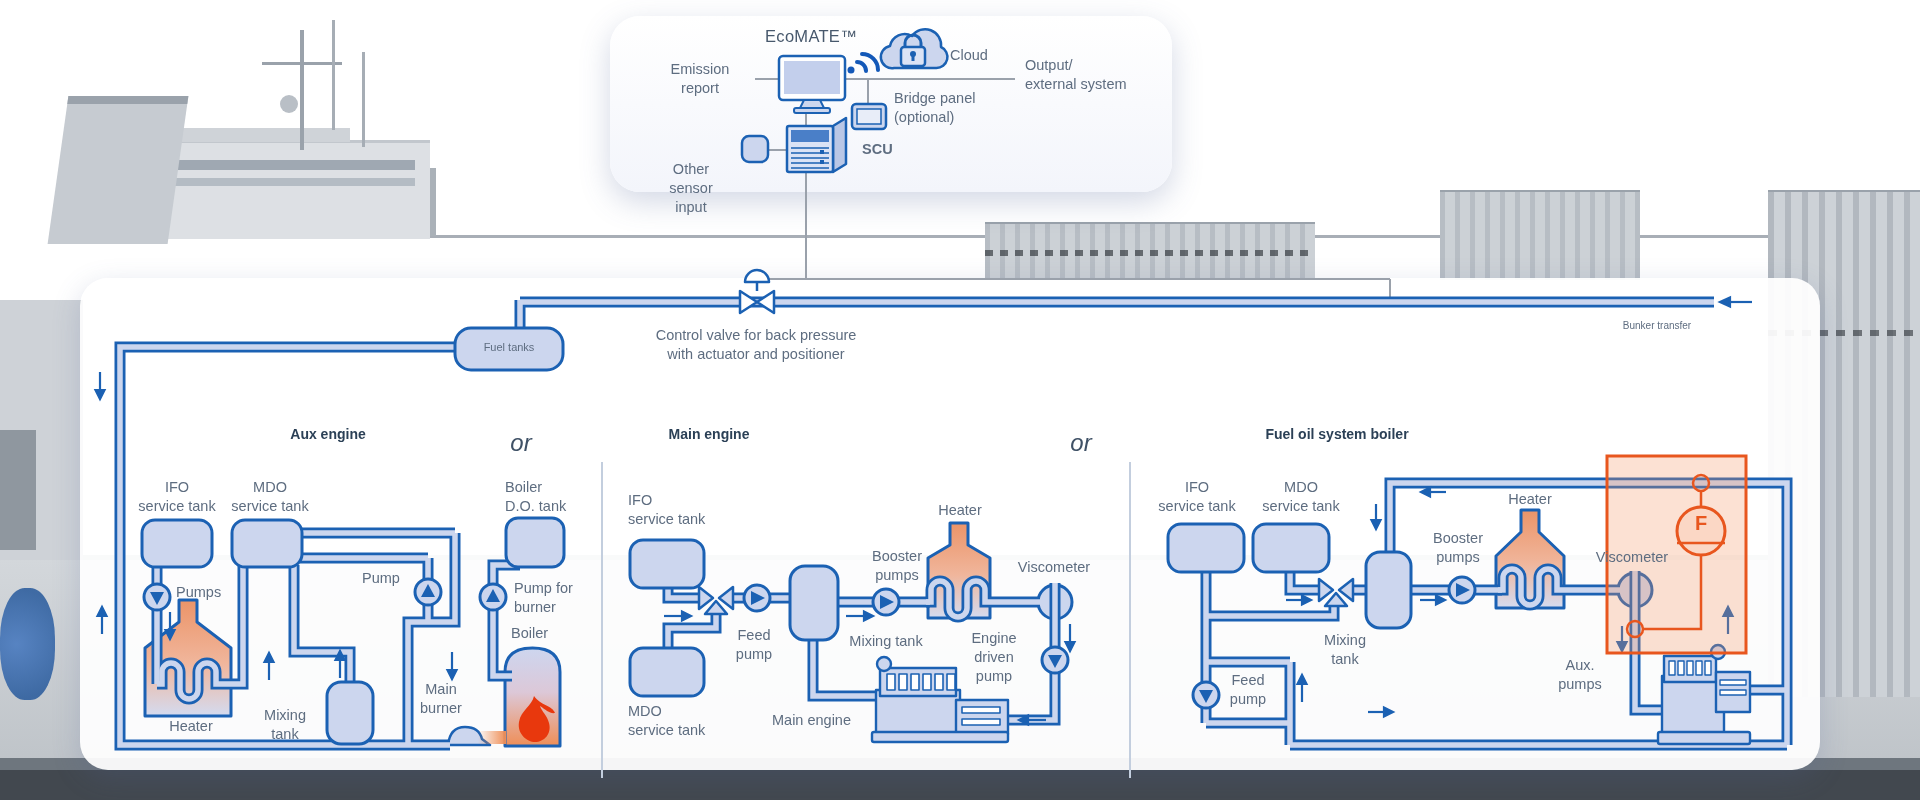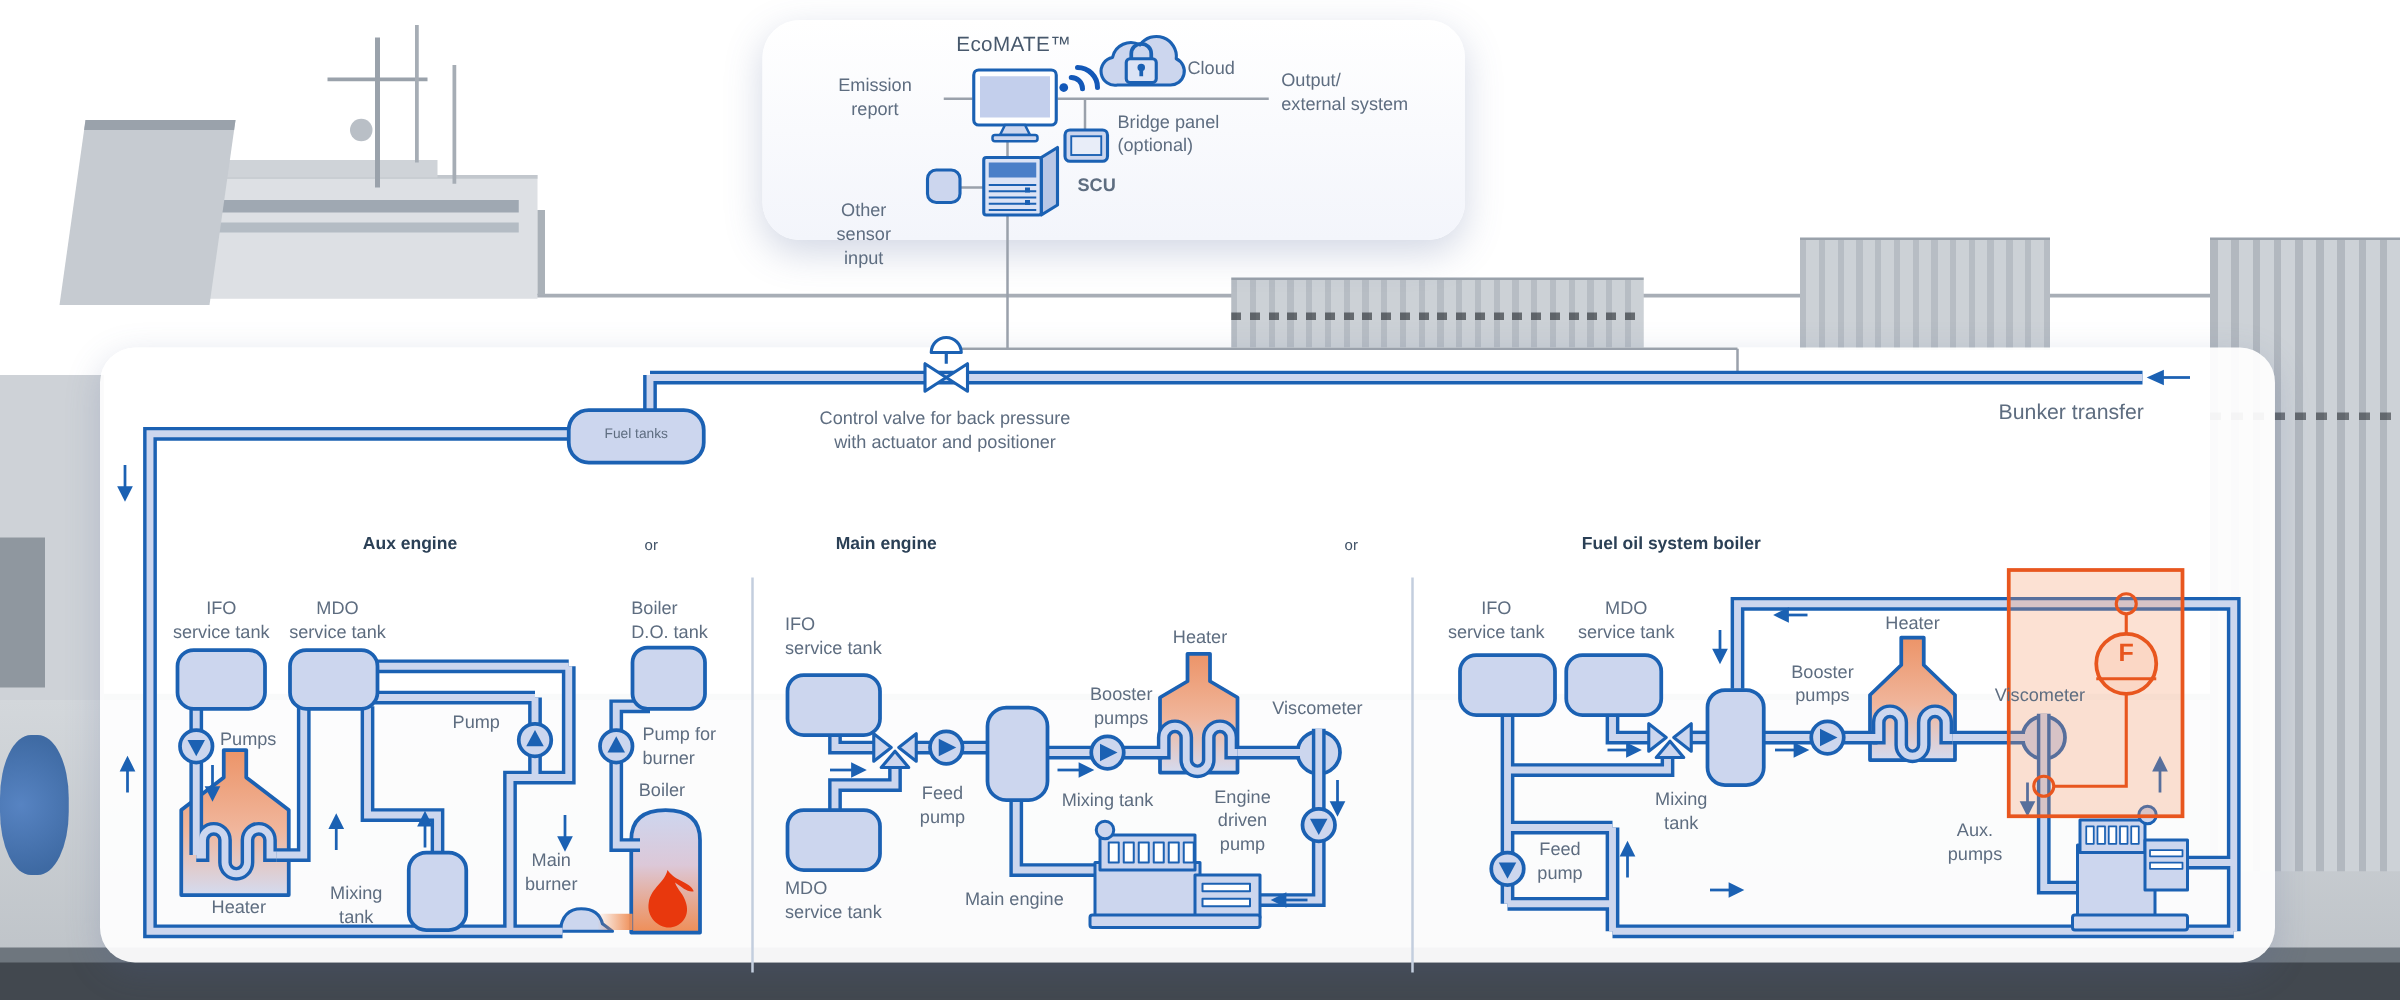--- a/index.html
+++ b/index.html
@@ -19,21 +19,21 @@
   #diagram{position:absolute;left:0;top:0;z-index:4;}
   
   #labels{position:absolute;left:0;top:0;width:1920px;height:800px;z-index:5;}
   .lbl{position:absolute;color:#5e6d80;font-size:14.5px;line-height:1.3;
        white-space:pre-line;text-align:center;}
   .lbl.c{transform:translateX(-50%);}
   .lbl.l{text-align:left;}
   .lbl.r{text-align:center;}
   .hdr{position:absolute;transform:translateX(-50%);color:#2b4056;font-size:14px;
        font-weight:bold;white-space:nowrap;}
-  .or{position:absolute;transform:translateX(-50%);color:#3f5166;font-size:12px;font-weight:500;}
+  .or{position:absolute;transform:translateX(-50%);color:#3f5166;font-size:24px;font-weight:500;font-style:italic;}
   .title{position:absolute;transform:translateX(-50%);color:#47586c;font-size:16.5px;
          letter-spacing:.3px;font-weight:500;white-space:nowrap;}
   .fmark{position:absolute;transform:translateX(-50%);color:#e8561e;font-size:20px;font-weight:bold;}
 </style>
 </head>
 <body>
 
 <div id="stage">
 
   <div class="ship">
@@ -339,21 +339,21 @@
     <div class="lbl l" style="left:894px;top:89px;">Bridge panel
 (optional)</div>
     <div class="lbl l" style="left:862px;top:140px;font-weight:bold;">SCU</div>
     <div class="lbl r" style="left:648px;top:116px;width:86px;margin-top:44px;">Other
 sensor
 input</div>
 
     <div class="lbl c" style="left:509px;top:340px;font-size:11px;">Fuel tanks</div>
     <div class="lbl c" style="left:756px;top:326px;">Control valve for back pressure
 with actuator and positioner</div>
-    <div class="lbl c" style="left:1657px;top:319px;font-size:17px;">Bunker transfer</div>
+    <div class="lbl c" style="left:1657px;top:319px;font-size:10px;">Bunker transfer</div>
 
     <div class="hdr" style="left:328px;top:426px;">Aux engine</div>
     <div class="or" style="left:521px;top:429px;">or</div>
     <div class="hdr" style="left:709px;top:426px;">Main engine</div>
     <div class="or" style="left:1081px;top:429px;">or</div>
     <div class="hdr" style="left:1337px;top:426px;">Fuel oil system boiler</div>
 
     <div class="lbl c" style="left:177px;top:478px;">IFO
 service tank</div>
     <div class="lbl c" style="left:270px;top:478px;">MDO

